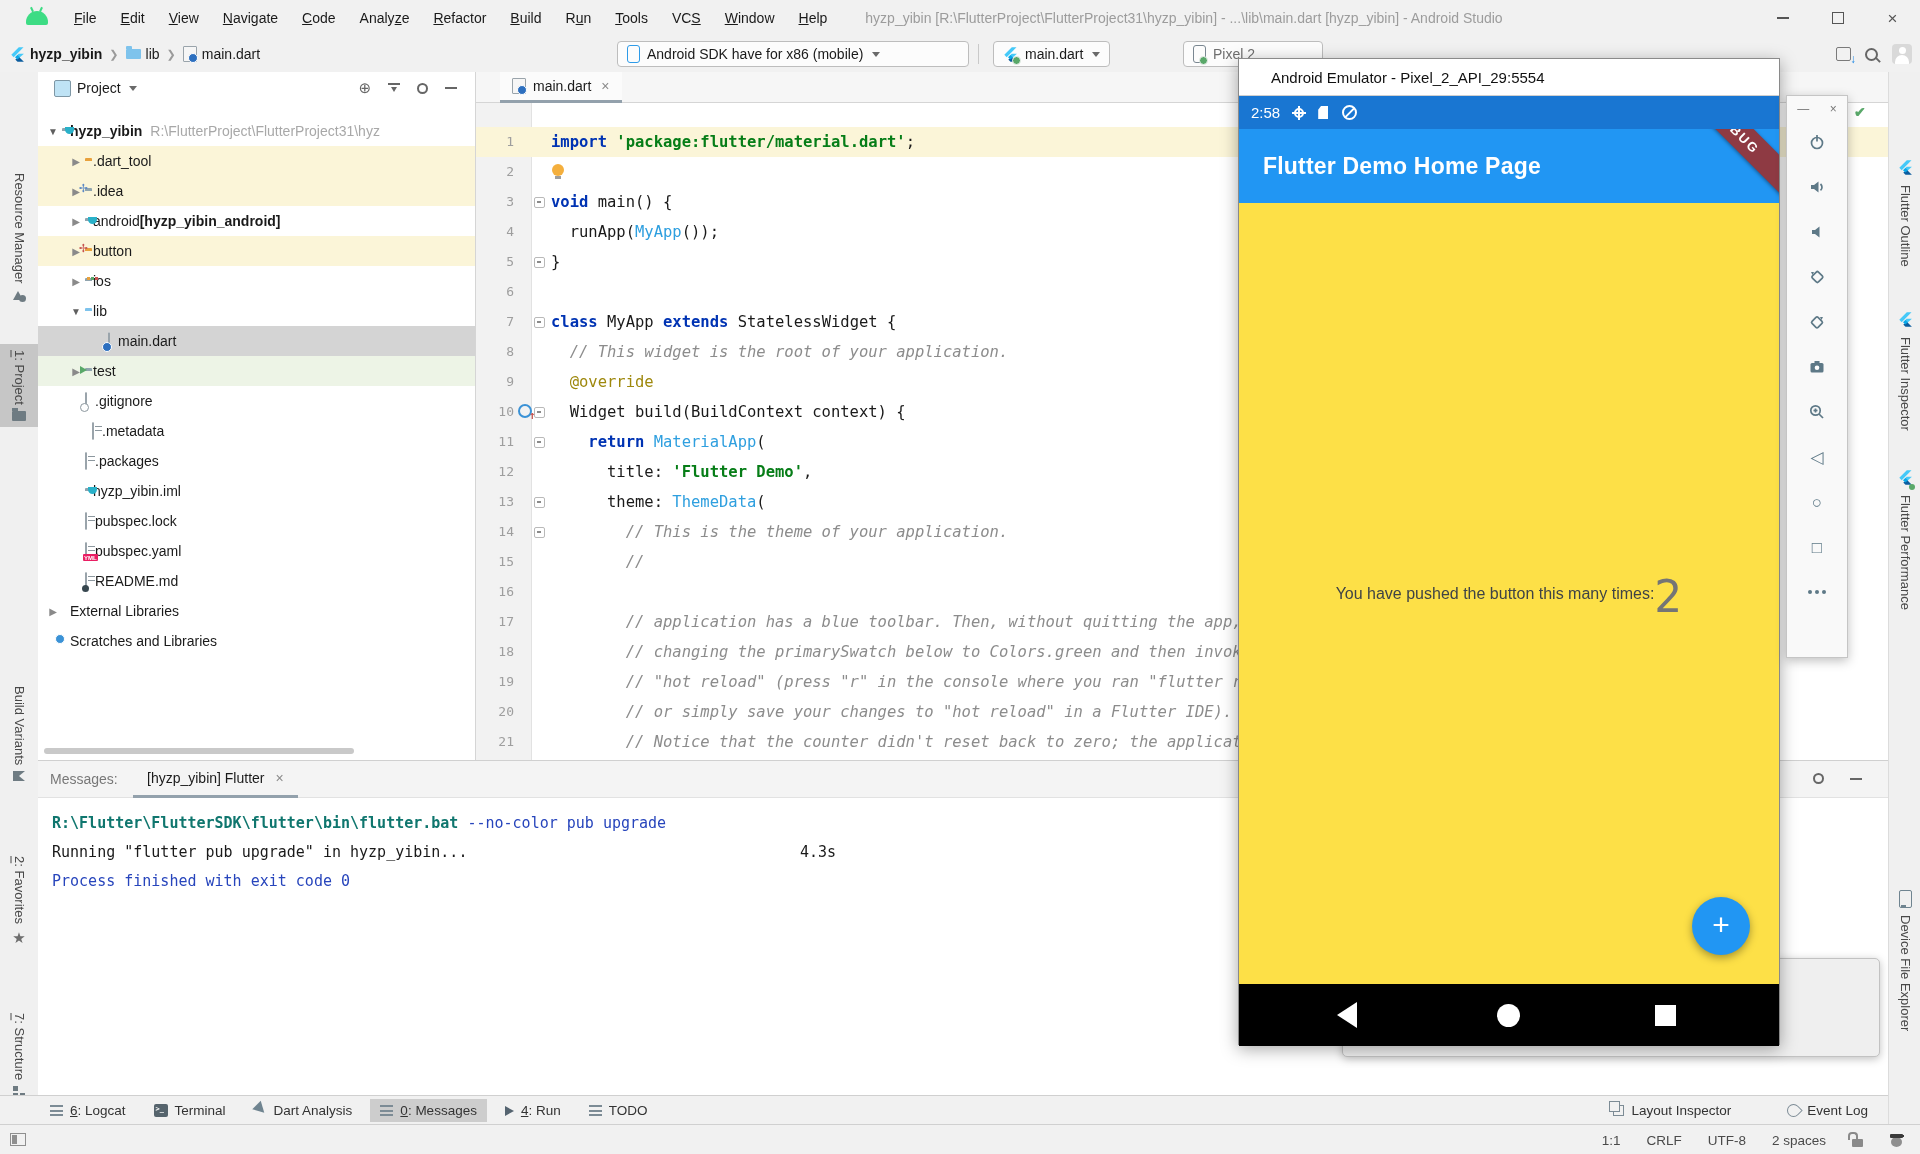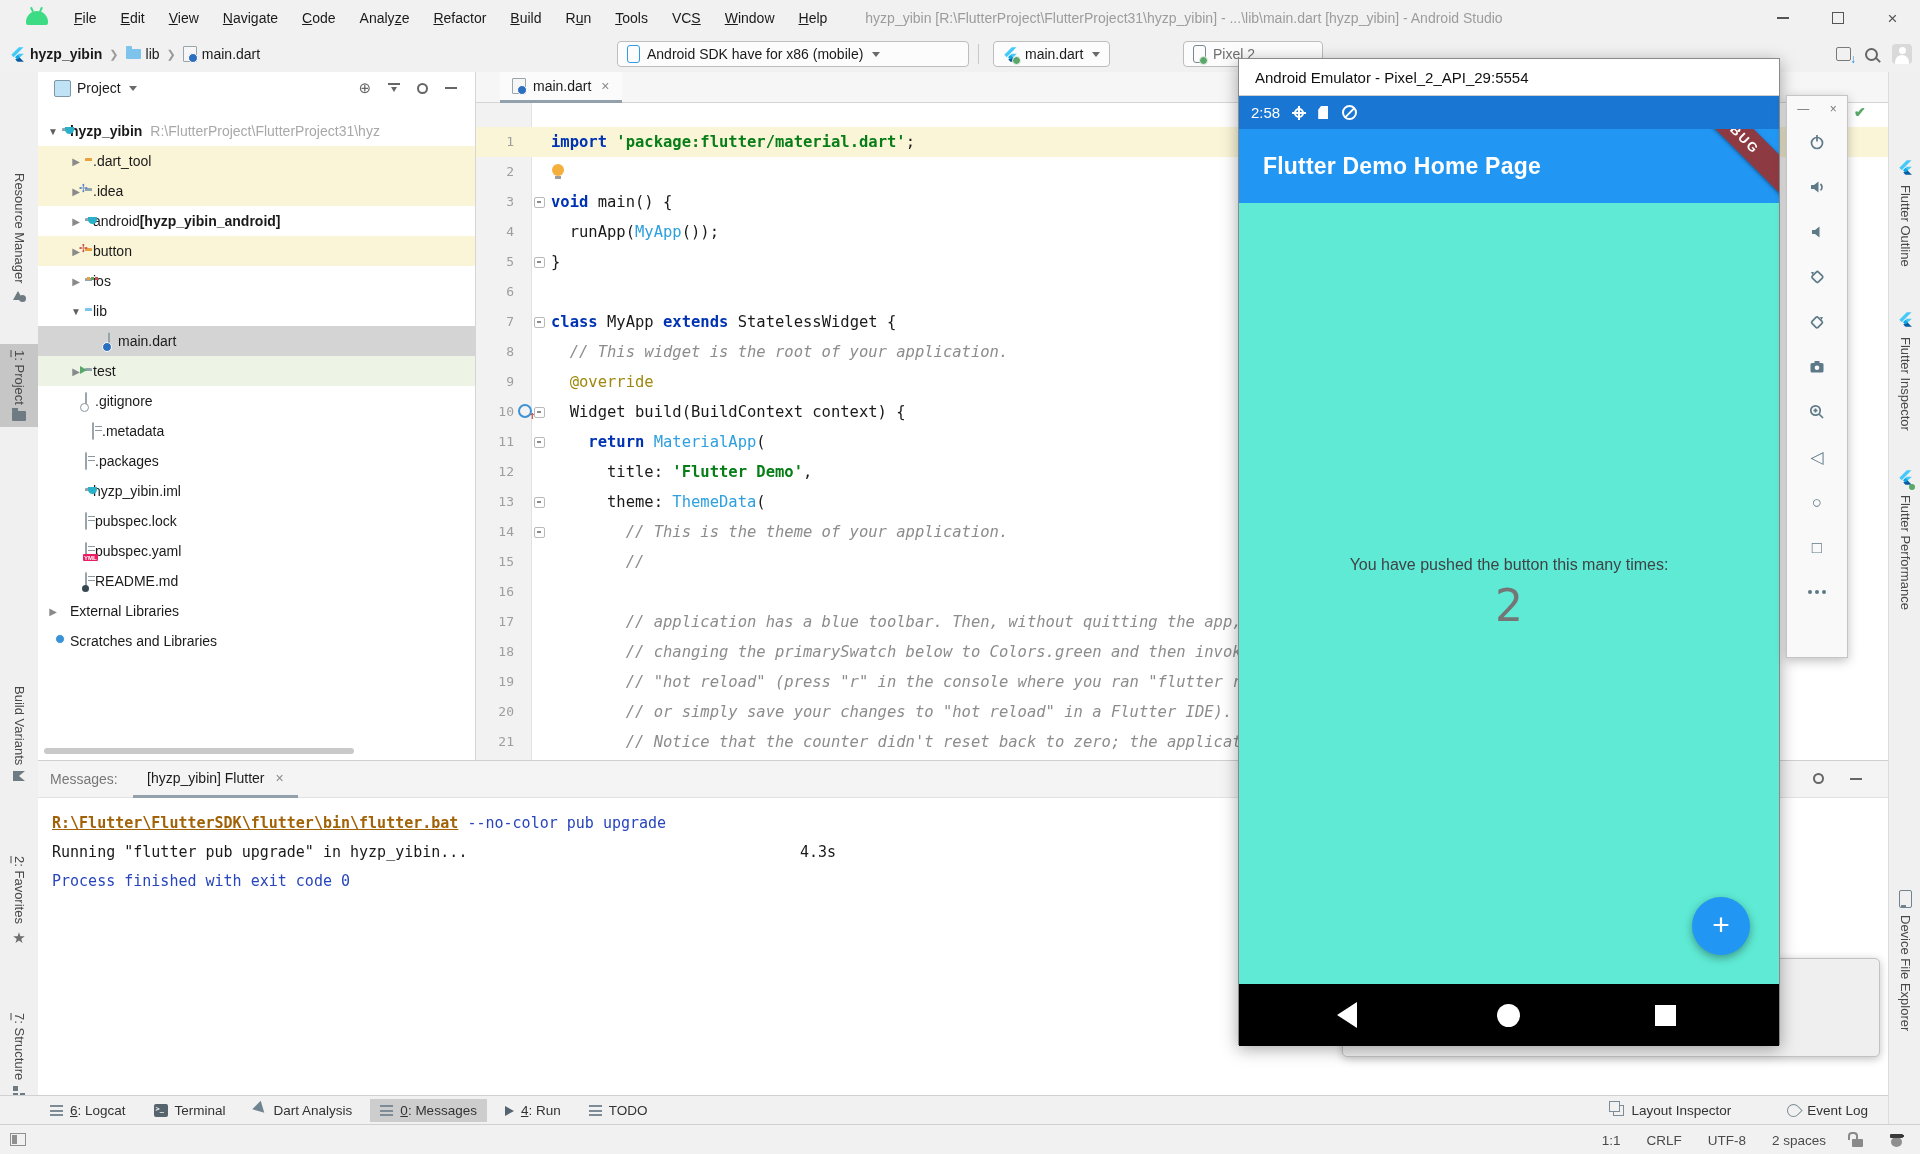--- a/index.html
+++ b/index.html
@@ -132,21 +132,21 @@
   #edcheck{position:absolute;left:1854px;top:104px;color:#59A869;font-size:14px;font-weight:bold;z-index:5;}
   
   #console{position:absolute;left:38px;top:760px;width:1850px;height:335px;background:#FFF;border-top:1px solid #D0D0D0;box-sizing:border-box;}
   #con-head{position:absolute;left:0;top:0;width:100%;height:37px;background:#F4F4F4;border-bottom:1px solid #E2E2E2;box-sizing:border-box;}
   #con-label{position:absolute;left:12px;top:10px;font-size:14px;color:#787878;}
   #con-tab{position:absolute;left:95px;top:0;height:37px;display:flex;align-items:center;gap:8px;padding:0 14px;font-size:14px;border-bottom:3px solid #93A1AC;box-sizing:border-box;}
   #con-icons{position:absolute;right:26px;top:12px;display:flex;gap:26px;align-items:center;}
   #con-body{position:absolute;left:14px;top:48px;font-family:"DejaVu Sans Mono","Liberation Mono",monospace;font-size:15px;}
   .conline{height:29px;line-height:29px;white-space:pre;position:relative;width:1700px;}
   .con-blue{color:#2745BC;}
-  .con-link{color:#a16207;text-decoration:underline;font-weight:bold;}
+  .con-link{color:#0f766e;font-weight:bold;}
   .con-time{position:absolute;left:748px;top:0;color:#1A1A1A;}
   
   #twbar{position:absolute;left:0;top:1095px;width:1920px;height:29px;background:#F1F1F1;border-top:1px solid #D0D0D0;box-sizing:border-box;font-size:13.5px;}
   #tw-left{position:absolute;left:40px;top:0;height:29px;display:flex;align-items:center;gap:8px;}
   .twitem{display:flex;align-items:center;gap:7px;padding:4px 10px;color:#333;}
   .twitem.active{background:#CDCDCD;}
   .twitem u{text-decoration:underline;}
   #tw-right{position:absolute;right:42px;top:0;height:29px;display:flex;align-items:center;gap:36px;}
   .twi{display:inline-block;position:relative;}
   .twi.list{width:13px;height:11px;background:repeating-linear-gradient(to bottom,#7C8B95 0 2px,transparent 2px 4.5px);}
@@ -173,41 +173,41 @@
   .perfdot{position:relative;}
   .perfdot::after{content:"";position:absolute;right:-2px;bottom:-2px;width:6px;height:6px;border-radius:50%;background:#59A869;}
   .devphone{width:11px;height:16px;border:1.7px solid #6F8490;border-radius:2px;position:relative;}
   .devphone::after{content:"";position:absolute;left:1px;bottom:0.5px;width:5px;height:1.6px;background:#6F8490;}
   
   #graypanel{position:absolute;left:1342px;top:958px;width:536px;height:97px;background:#EFEFEF;border:1px solid #C2C2C2;border-radius:5px;box-shadow:0 2px 8px rgba(0,0,0,0.25);z-index:50;}
   
   #emulator{position:absolute;left:1238px;top:58px;width:542px;height:987px;background:#FFF;border:1px solid #8A8A8A;
             box-shadow:0 4px 16px rgba(0,0,0,0.35);z-index:60;box-sizing:border-box;}
   #em-title{position:absolute;left:0;top:0;width:100%;height:37px;background:#FFF;border-bottom:1px solid #CFCFCF;
-            box-sizing:border-box;display:flex;align-items:center;padding-left:16px;font-size:15px;color:#111;}
+            box-sizing:border-box;display:flex;align-items:center;padding-left:32px;font-size:15px;color:#111;}
   #em-status{position:absolute;left:0;top:37px;width:100%;height:33px;background:#1976D2;display:flex;align-items:center;
              padding:0 12px;box-sizing:border-box;gap:14px;z-index:3;}
   #em-clock{color:#FFF;font-size:15px;}
   .wgear{width:6px;height:6px;border:2px solid #FFF;border-radius:50%;position:relative;}
   .wgear::before,.wgear::after{content:"";position:absolute;left:2px;top:-4px;width:2px;height:14px;background:#FFF;z-index:-1;}
   .wgear::after{transform:rotate(90deg);}
   .sdcard{width:10px;height:13px;background:#FFF;clip-path:polygon(0 28%,28% 0,100% 0,100% 100%,0 100%);}
   .cslash{width:11px;height:11px;border:2px solid #FFF;border-radius:50%;position:relative;}
   .cslash::after{content:"";position:absolute;left:-1px;top:4.5px;width:13px;height:2px;background:#FFF;transform:rotate(-45deg);}
   #em-sticons{position:absolute;right:12px;top:8px;display:flex;gap:7px;align-items:flex-end;z-index:3;}
   .signal{width:0;height:0;border-left:13px solid transparent;border-bottom:13px solid #FFF;}
   .batt{width:9px;height:15px;background:#FFF;border-radius:1px;position:relative;margin-left:3px;}
   .batt::before{content:"";position:absolute;top:-2px;left:2.5px;width:4px;height:2px;background:#FFF;}
   #em-appbar{position:absolute;left:0;top:70px;width:100%;height:74px;background:#2196F3;display:flex;align-items:center;padding-left:24px;box-sizing:border-box;}
   #em-appbar .title{color:#FFF;font-size:23px;font-weight:bold;letter-spacing:0.2px;}
   #ribbonwrap{position:absolute;right:0;top:37px;width:112px;height:112px;overflow:hidden;z-index:2;}
   #ribbon{position:absolute;top:22px;right:-48px;width:180px;height:27px;background:#8E3A43;transform:rotate(45deg);
           display:flex;align-items:center;justify-content:center;color:#FFF;font-size:13px;font-weight:bold;letter-spacing:2px;
           box-shadow:0 1px 4px rgba(0,0,0,0.4);}
-  #em-screen{position:absolute;left:0;top:144px;width:100%;height:781px;background:#5eead4;display:flex;flex-direction:column;align-items:center;justify-content:center;}
+  #em-screen{position:absolute;left:0;top:144px;width:100%;height:781px;background:#fde047;display:flex;flex-direction:row;align-items:center;justify-content:center;}
   #em-bodytext{font-size:16px;color:#3F4346;}
   #em-counter{font-size:44px;color:#757575;margin-top:6px;font-family:"DejaVu Sans",sans-serif;}
   #fab{position:absolute;right:29px;top:838px;width:58px;height:58px;border-radius:50%;background:#2196F3;
        box-shadow:0 3px 8px rgba(0,0,0,0.35);display:flex;align-items:center;justify-content:center;}
   #fab .plus{color:#FFF;font-size:30px;line-height:1;margin-top:-2px;}
   #em-nav{position:absolute;left:0;top:925px;width:100%;height:62px;background:#000;display:flex;align-items:center;}
   .nav-back{position:absolute;left:98px;width:0;height:0;border-top:13px solid transparent;border-bottom:13px solid transparent;border-right:20px solid #FFF;}
   .nav-home{position:absolute;left:258px;width:23px;height:23px;border-radius:50%;background:#FFF;}
   .nav-sq{position:absolute;left:416px;width:21px;height:21px;background:#FFF;}
   

